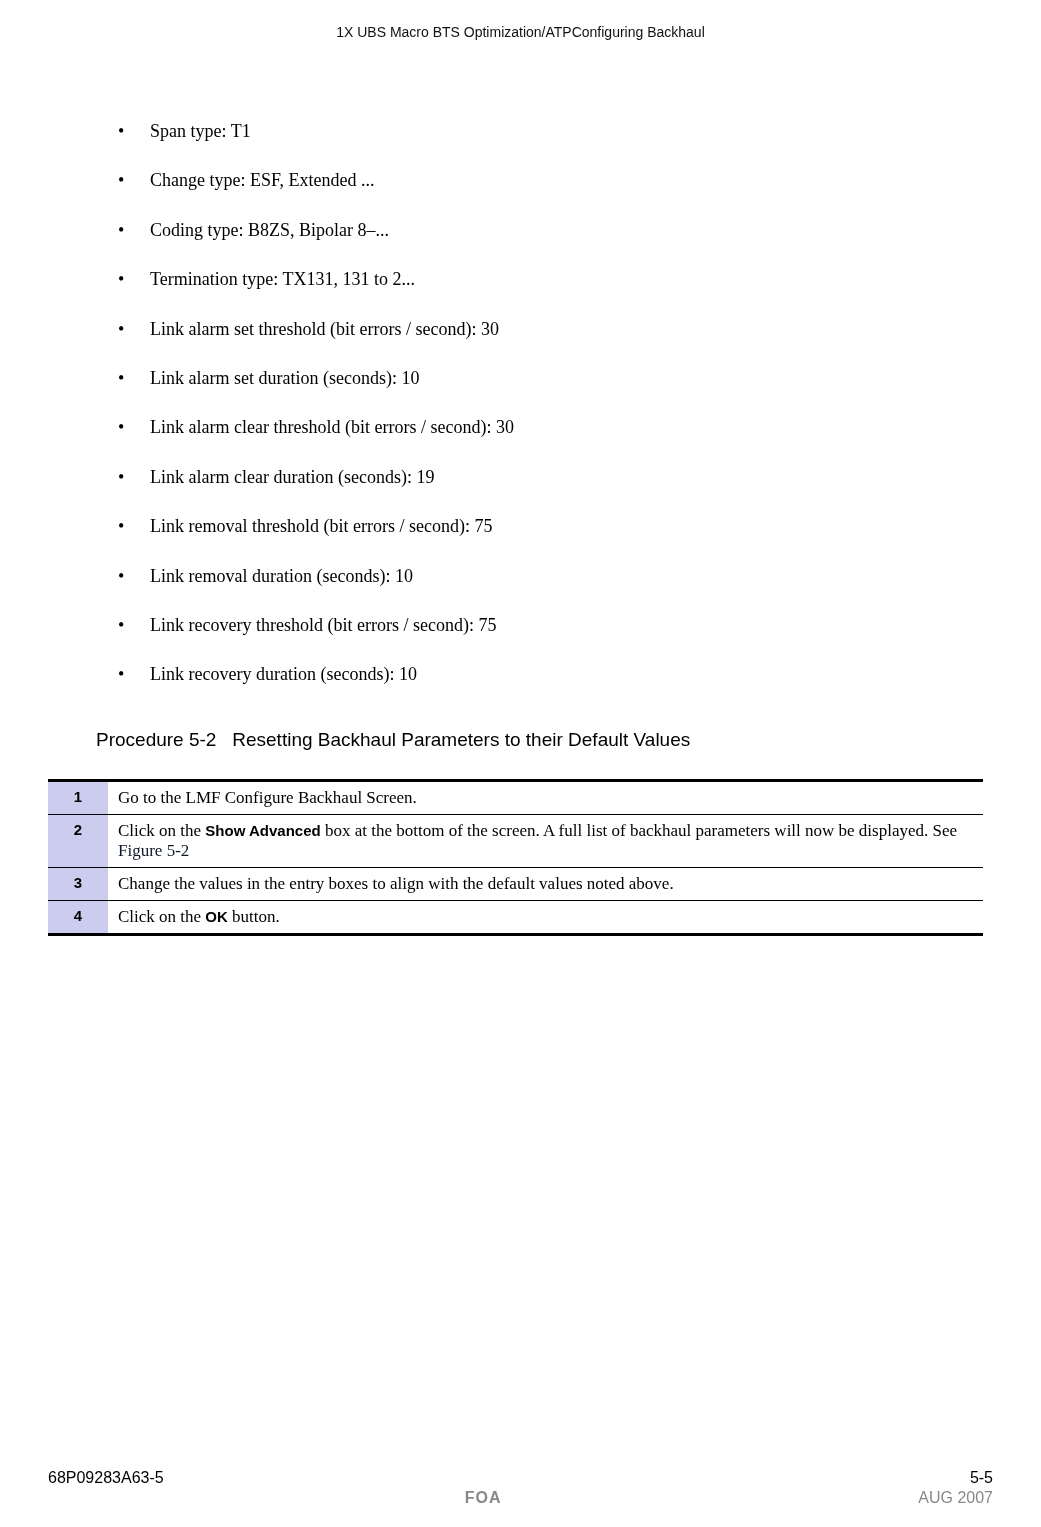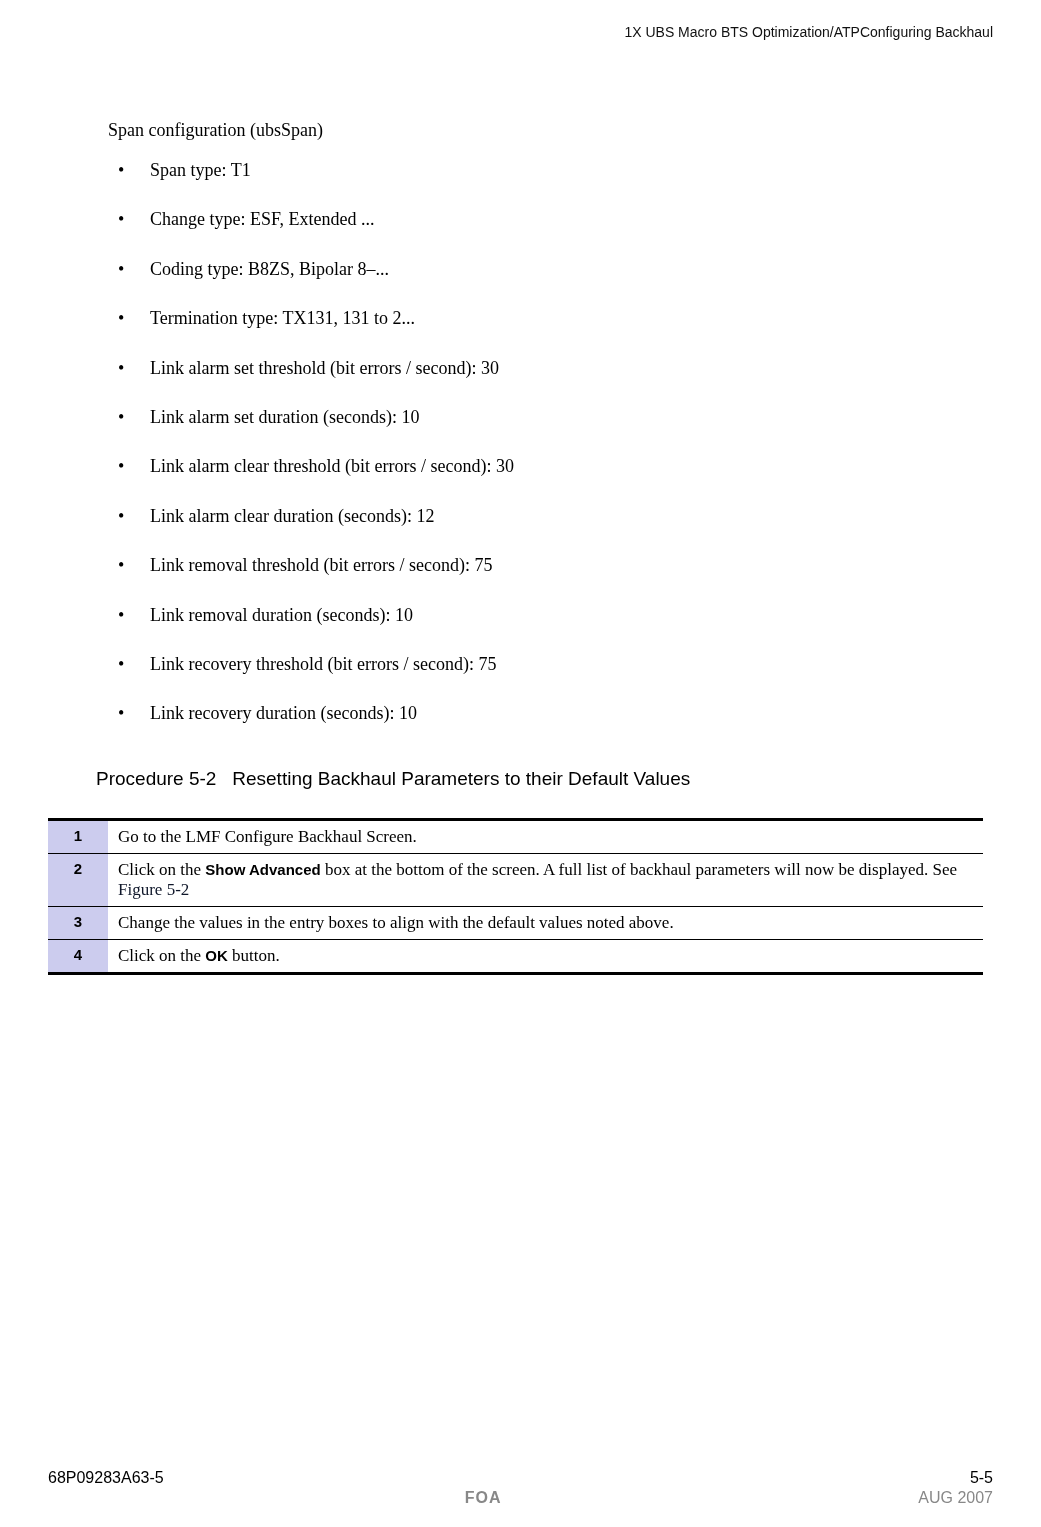--- a/index.html
+++ b/index.html
@@ -10,21 +10,21 @@
     background: #fff;
     font-family: Georgia, 'Times New Roman', serif;
     color: #000;
     position: relative;
   }
   .page {
     padding: 24px 48px 0 48px;
   }
   .header {
     display: flex;
-    justify-content: flex-end;
+    justify-content: center;
     font-family: Verdana, Arial, sans-serif;
     font-size: 14px;
     color: #111;
     margin-bottom: 80px;
   }
   .content {
     margin-left: 60px;
     margin-right: 10px;
   }
   .span-title {
@@ -124,30 +124,29 @@
 </head>
 <body>
 
 <div class="page">
   <div class="header">
     <div>1X UBS Macro BTS Optimization/ATP</div>
     <div>Configuring Backhaul</div>
   </div>
 
   <div class="content">
-    <div class="span-title">Span configuration (ubsSpan)</div>
     <ul class="params">
       <li>Span type: T1</li>
       <li>Change type: ESF, Extended ...</li>
       <li>Coding type: B8ZS, Bipolar 8–...</li>
       <li>Termination type: TX131, 131 to 2...</li>
       <li>Link alarm set threshold (bit errors / second): 30</li>
       <li>Link alarm set duration (seconds): 10</li>
       <li>Link alarm clear threshold (bit errors / second): 30</li>
-      <li>Link alarm clear duration (seconds): 12</li>
+      <li>Link alarm clear duration (seconds): 19</li>
       <li>Link removal threshold (bit errors / second): 75</li>
       <li>Link removal duration (seconds): 10</li>
       <li>Link recovery threshold (bit errors / second): 75</li>
       <li>Link recovery duration (seconds): 10</li>
     </ul>
 
     <div class="procedure-heading">
       <span class="proc-num">Procedure 5-2</span>&nbsp;&nbsp;&nbsp;<span>Resetting Backhaul Parameters to their Default Values</span>
     </div>
 

